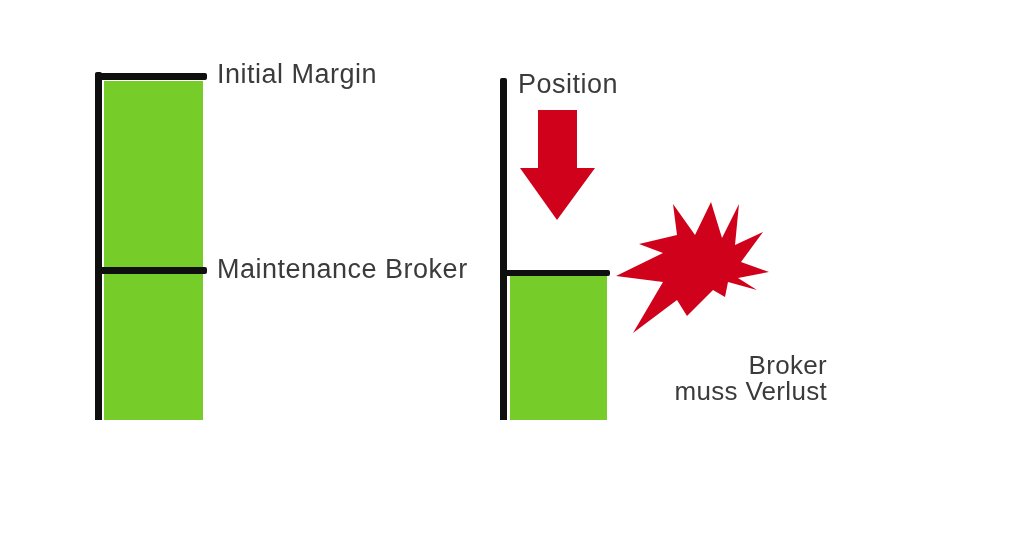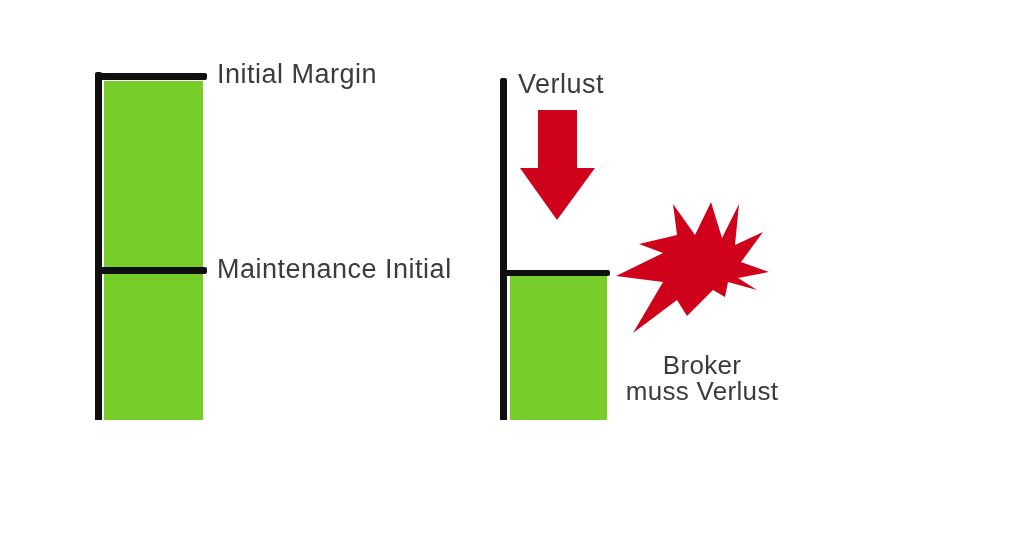--- a/index.html
+++ b/index.html
@@ -44,42 +44,42 @@
   .verlust-label     { left: 518px; top: 68px; }
   .arrow             { position: absolute; left: 518px; top: 108px; width: 80px; height: 114px; }
   .maint-line-right  { left: 503px; top: 270px; width: 107px; height: 6px; }
   .right-greenbar    { left: 510px; top: 276px; width: 97px;  height: 202px; }
   .burst             { position: absolute; left: 610px; top: 196px; width: 162px; height: 142px; }
   .broker-note {
     position: absolute;
     left: 577px;
     top: 352px;
     width: 250px;
-    text-align: center;
+    text-align: right;
     color: var(--text, #3b3b3b);
     font-size: 26px;
     line-height: 26px;
     letter-spacing: 0.3px;
   }
   .red-shape { fill: var(--red, #d0021b); }
 </style>
 </head>
 <body>
 
 <div class="canvas">
 
   <div class="vline left-vline"></div>
   <div class="hline initial-line"></div>
   <div class="greenbar left-greenbar"></div>
   <div class="hline maint-line-left"></div>
   <div class="label initial-label">Initial Margin</div>
-  <div class="label maint-label">Maintenance Initial</div>
+  <div class="label maint-label">Maintenance Broker</div>
 
   <div class="vline right-vline"></div>
-  <div class="label verlust-label">Verlust</div>
+  <div class="label verlust-label">Position</div>
 
   <svg class="arrow" viewBox="0 0 80 114" aria-hidden="true">
     <polygon class="red-shape" points="20,2 59,2 59,60 77,60 39,112 2,60 20,60"></polygon>
   </svg>
 
   <div class="hline maint-line-right"></div>
   <div class="greenbar right-greenbar"></div>
 
   <svg class="burst" viewBox="0 0 162 142" aria-hidden="true">
     <polygon class="red-shape" points="63,8 85,39 101,6 112,42 129,8 125,49 153,36 131,66 159,76 128,82 147,94 118,86 115,101 103,94 77,120 67,104 23,137 53,86 6,80 53,57 29,48 67,39"></polygon>

